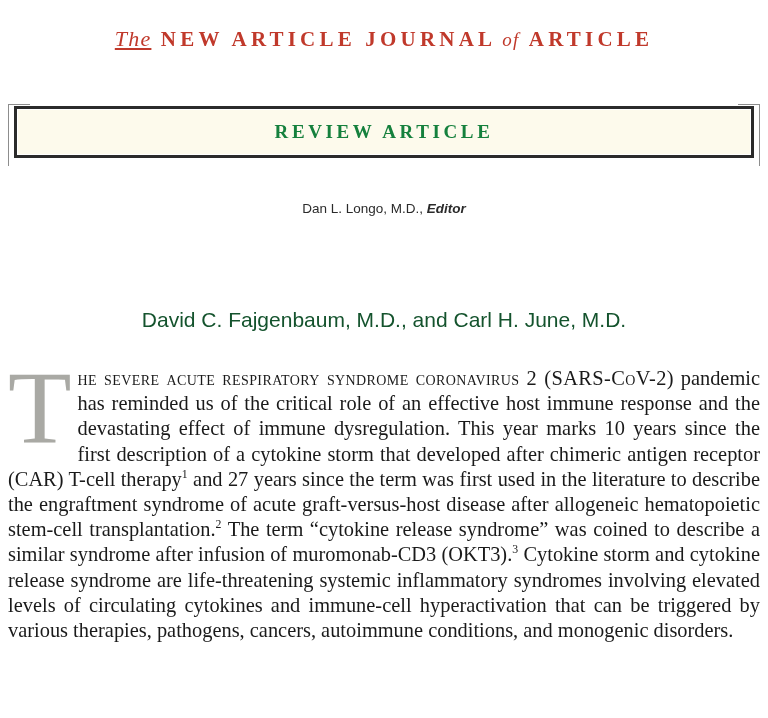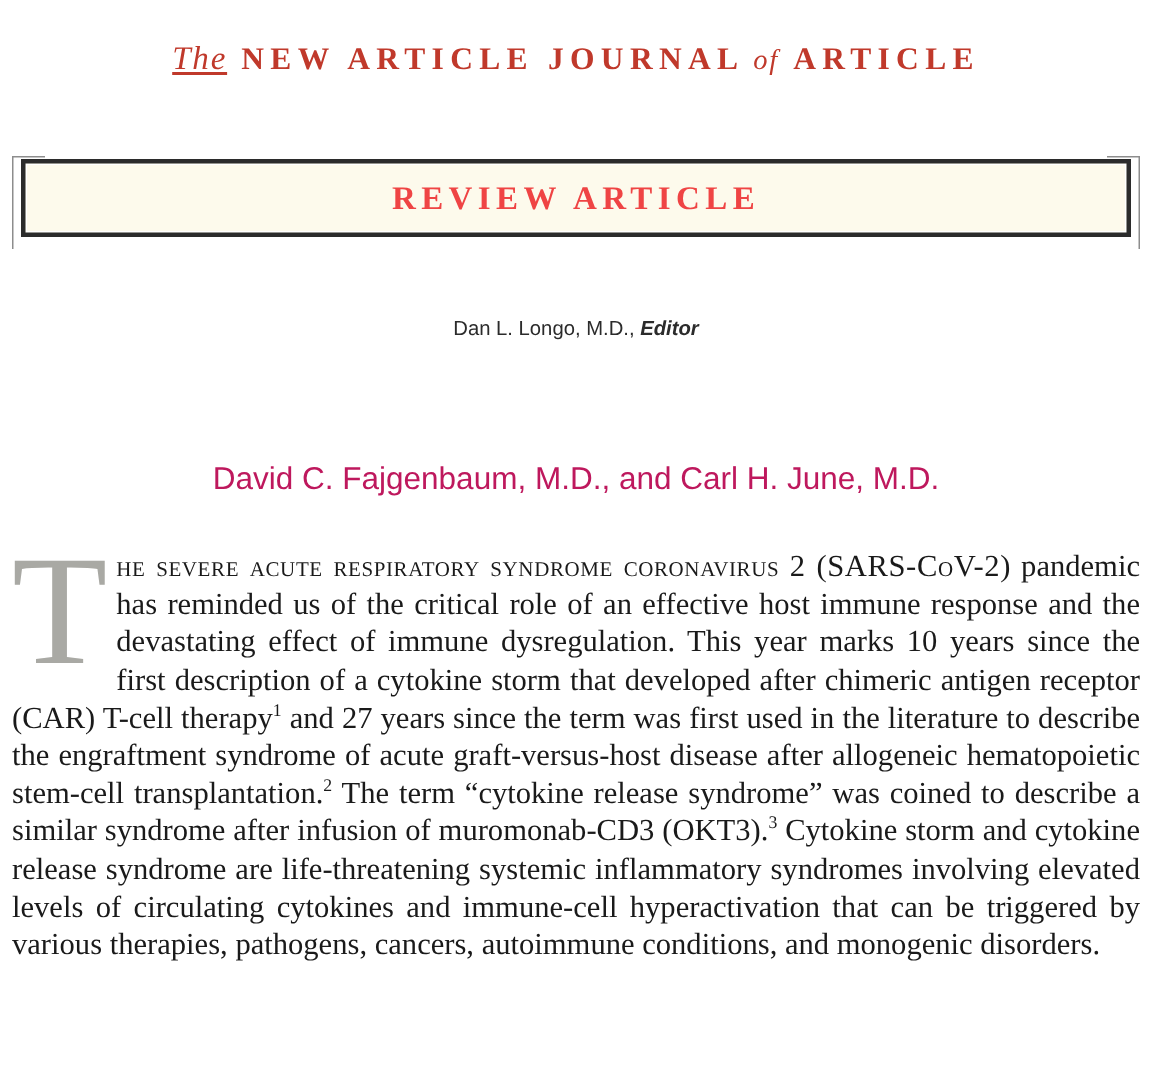--- a/index.html
+++ b/index.html
@@ -94,31 +94,31 @@
     height: 52px;
     background: #fdfaec;
     border: 3px solid #2b2b2b;
     box-shadow: 0 0 0 1px #ffffff inset;
     display: flex;
     align-items: center;
     justify-content: center;
     box-sizing: border-box;
   }
   .banner-label {
-    color: #ef4444;
-    font-family: "Liberation Serif", serif;
-    font-size: 22px;
+    color: #15803d;
+    font-family: "Liberation Serif", serif;
+    font-size: 19px;
     font-weight: 700;
     letter-spacing: 3.6px;
   }
 
   
   .editor-line {
     position: absolute;
-    top: 211px;
+    top: 201px;
     left: 0;
     width: 768px;
     text-align: center;
     font-family: "Liberation Sans", sans-serif;
     font-size: 13.5px;
     color: #2b2b2b;
     white-space: nowrap;
   }
   .editor-line .ed-em {
     font-style: italic;
@@ -143,21 +143,21 @@
   
   .authors {
     position: absolute;
     top: 308px;
     left: 0;
     width: 768px;
     text-align: center;
     font-family: "Liberation Sans", sans-serif;
     font-size: 21px;
     font-weight: 400;
-    color: #be185d;
+    color: #14532d;
     white-space: nowrap;
   }
 
   
   .body-text {
     position: absolute;
     top: 366px;
     left: 8px;
     width: 752px;
     font-family: "Liberation Serif", serif;

